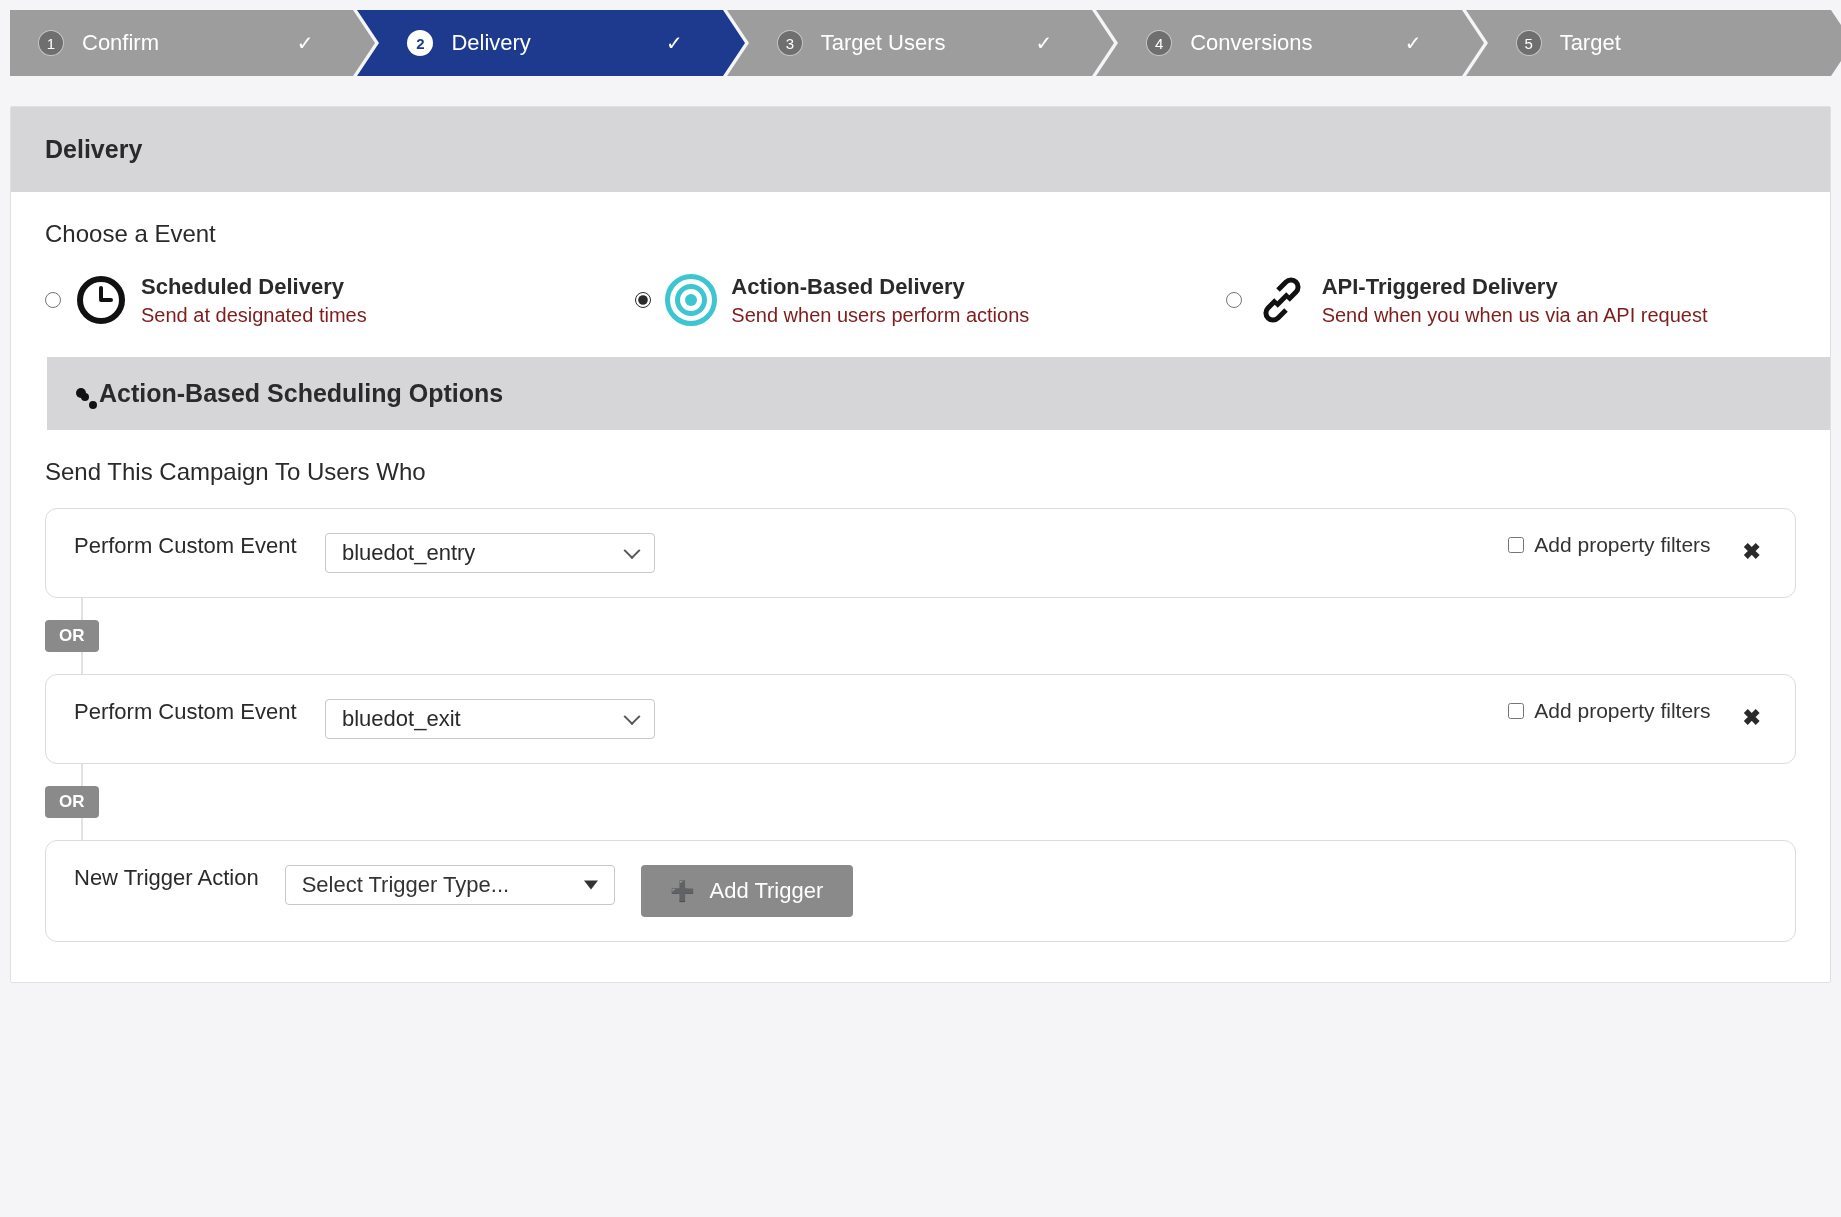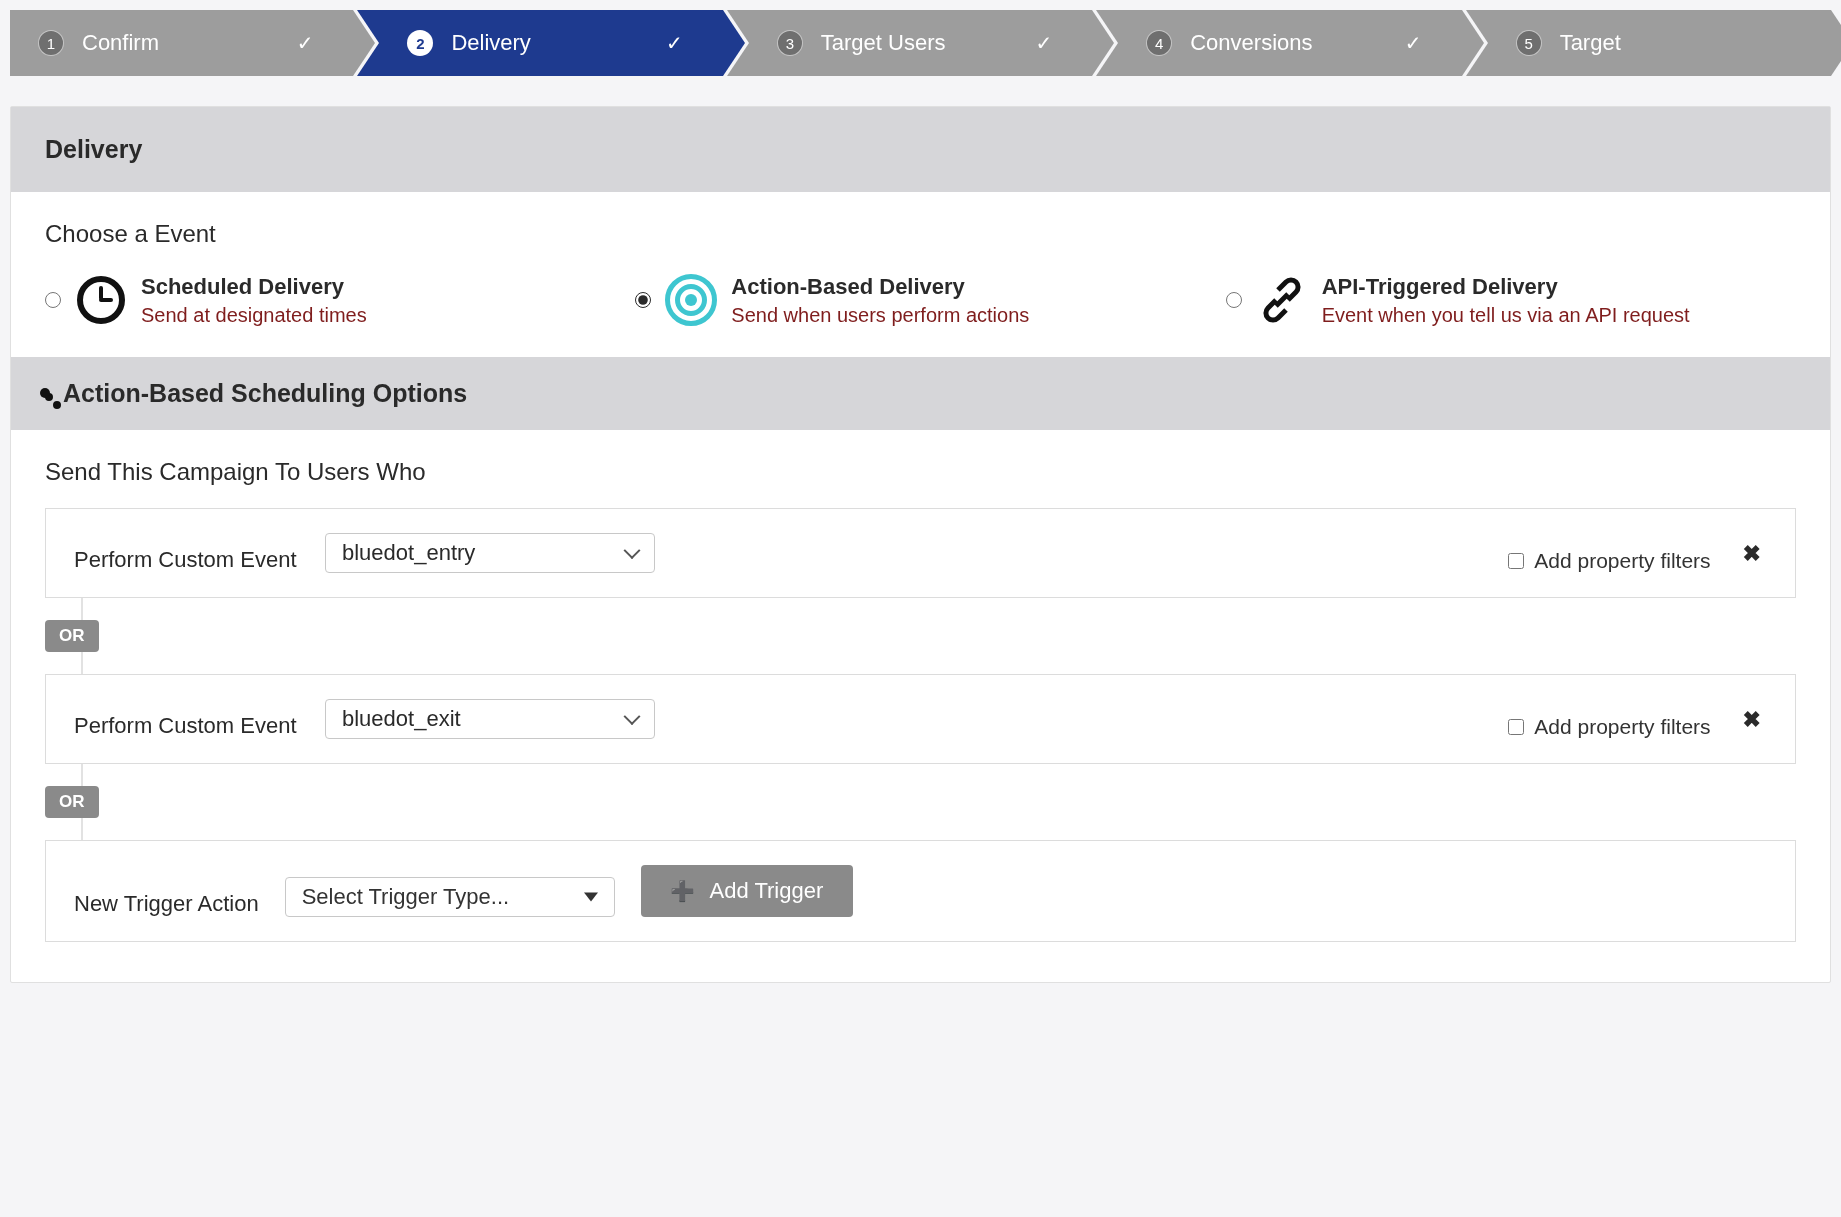--- a/index.html
+++ b/index.html
@@ -174,20 +174,21 @@
 
   
   .sched-header {
     background: #d6d6d9;
     padding: 22px 34px;
     display: flex;
     align-items: center;
     gap: 18px;
     font-size: 25px;
     font-weight: 700;
+    margin-left: 36px;
   }
 
   
   .trigger-area {
     padding: 28px 34px 40px;
     position: relative;
   }
   .lead-text {
     font-size: 24px; font-weight: 500; margin-bottom: 22px;
   }
@@ -195,25 +196,25 @@
     position: absolute;
     left: 70px;
     top: 100px;
     bottom: 60px;
     width: 2px;
     background: #e2e2e2;
     z-index: 0;
   }
   .trigger-card {
     border: 1px solid #dcdcdc;
-    border-radius: 0;
+    border-radius: 12px;
     background: #fff;
     padding: 24px 28px;
     display: flex;
-    align-items: flex-end;
+    align-items: flex-start;
     gap: 26px;
     position: relative;
     z-index: 1;
   }
   .trigger-card .label {
     font-size: 22px;
     min-width: 225px;
   }
   .select {
     border: 1px solid #c8c8c8;
@@ -348,21 +349,21 @@
           <input type="radio" name="dtype" style="">
           <span class="icon chain-icon">
             <svg viewBox="0 0 48 48" fill="none" stroke="#111" stroke-width="5">
               <path d="M20 14 L28 6 a7 7 0 0 1 10 10 L30 24"></path>
               <path d="M28 34 L20 42 a7 7 0 0 1 -10 -10 L18 24"></path>
               <path d="M18 30 L30 18"></path>
             </svg>
           </span>
           <span class="txt">
             <div class="t-title">API-Triggered Delivery</div>
-            <div class="t-sub">Event when you tell us via an API request</div>
+            <div class="t-sub">Send when you when us via an API request</div>
           </span>
         </label>
       </div>
     </div>
 
     <div class="sched-header">
       <span>
         <span class="target-icon-dark"><span class="ring"></span><span class="ring r2"></span><span class="dot"></span></span>
       </span>
       <span>Action-Based Scheduling Options</span>

